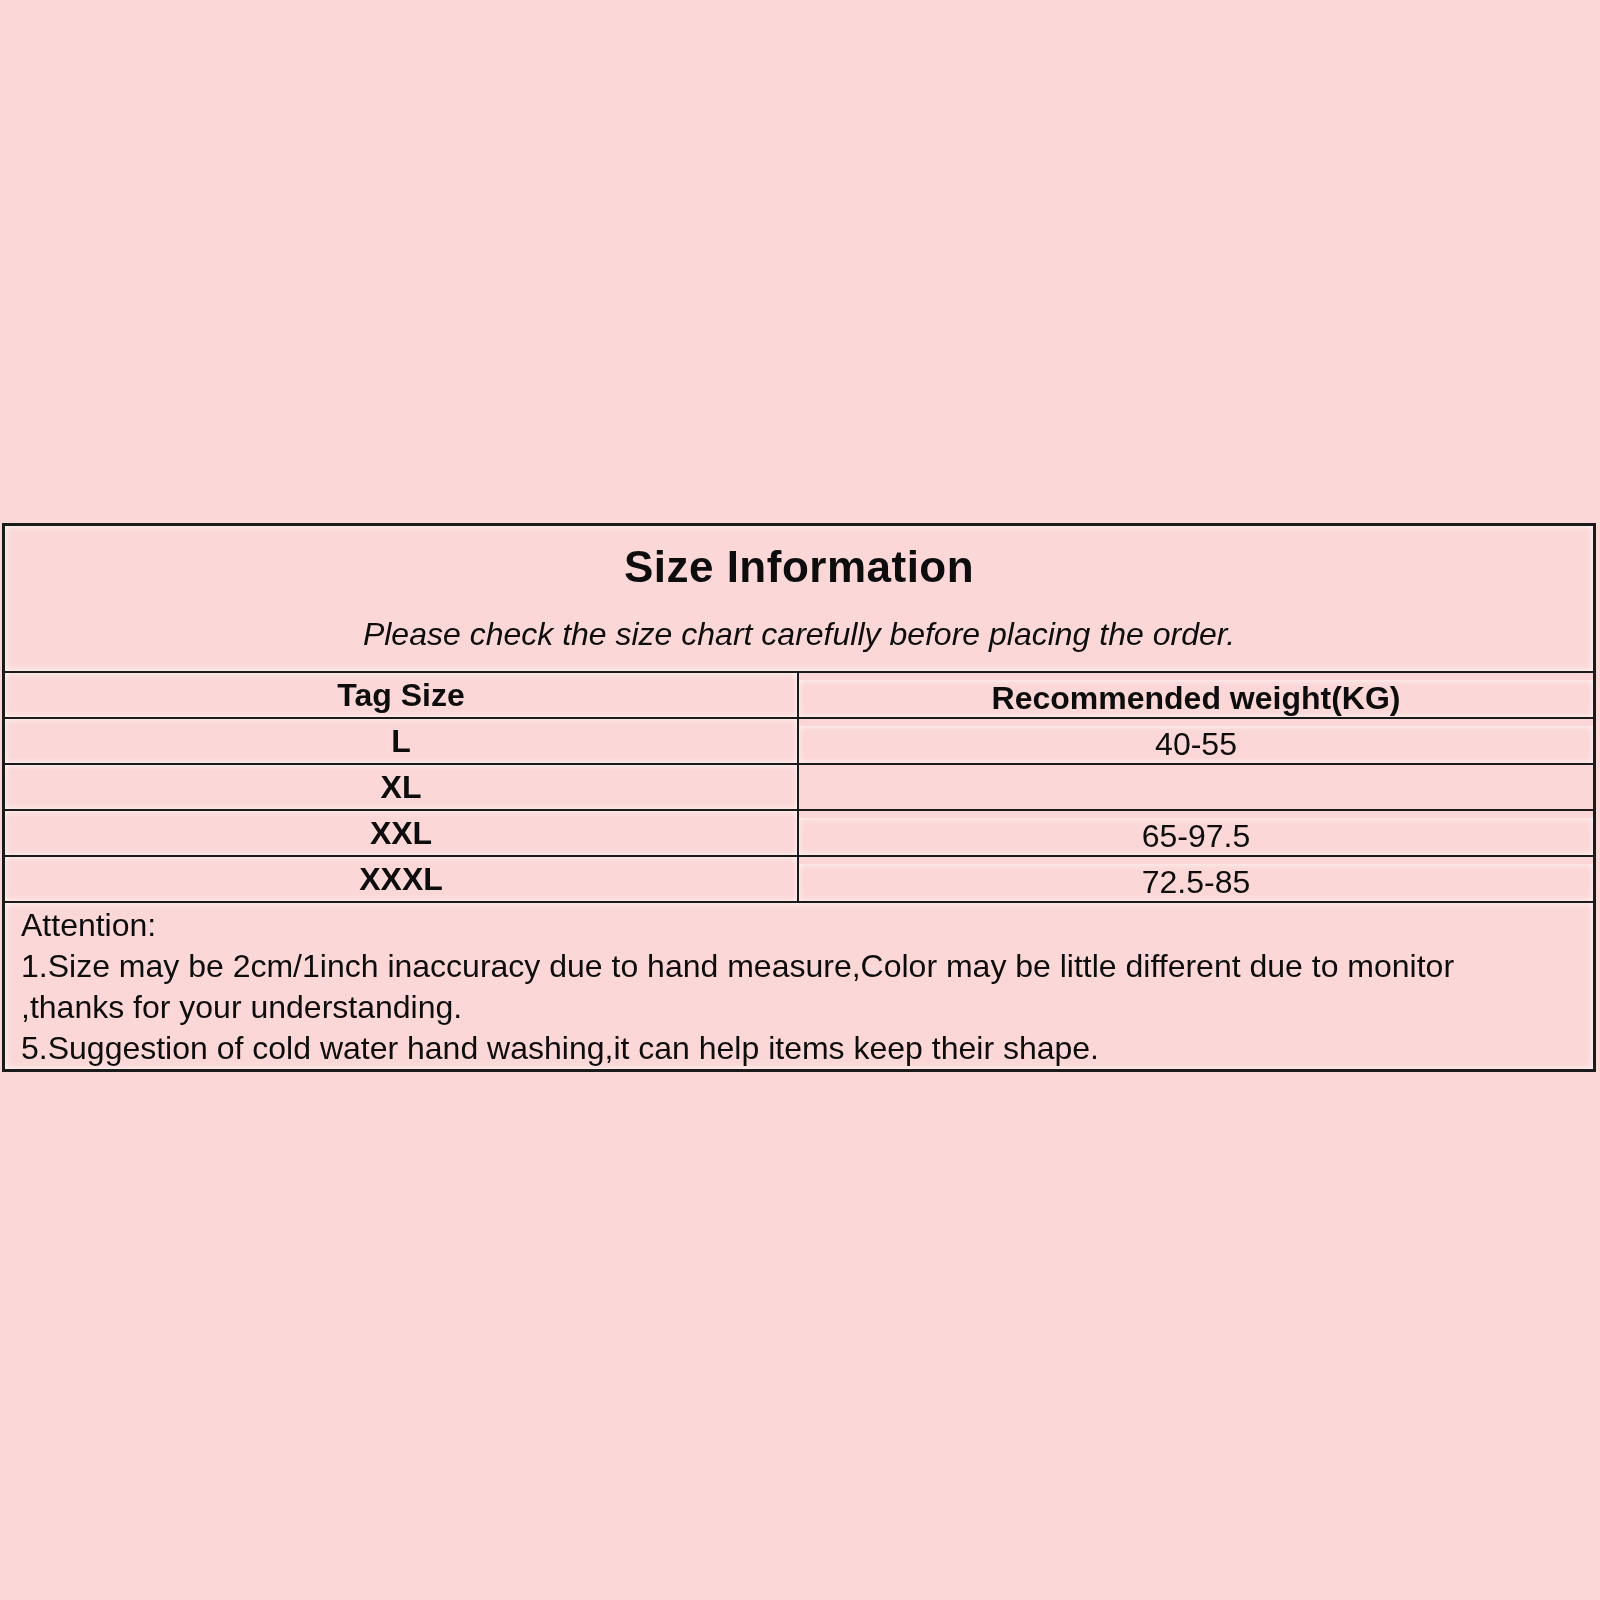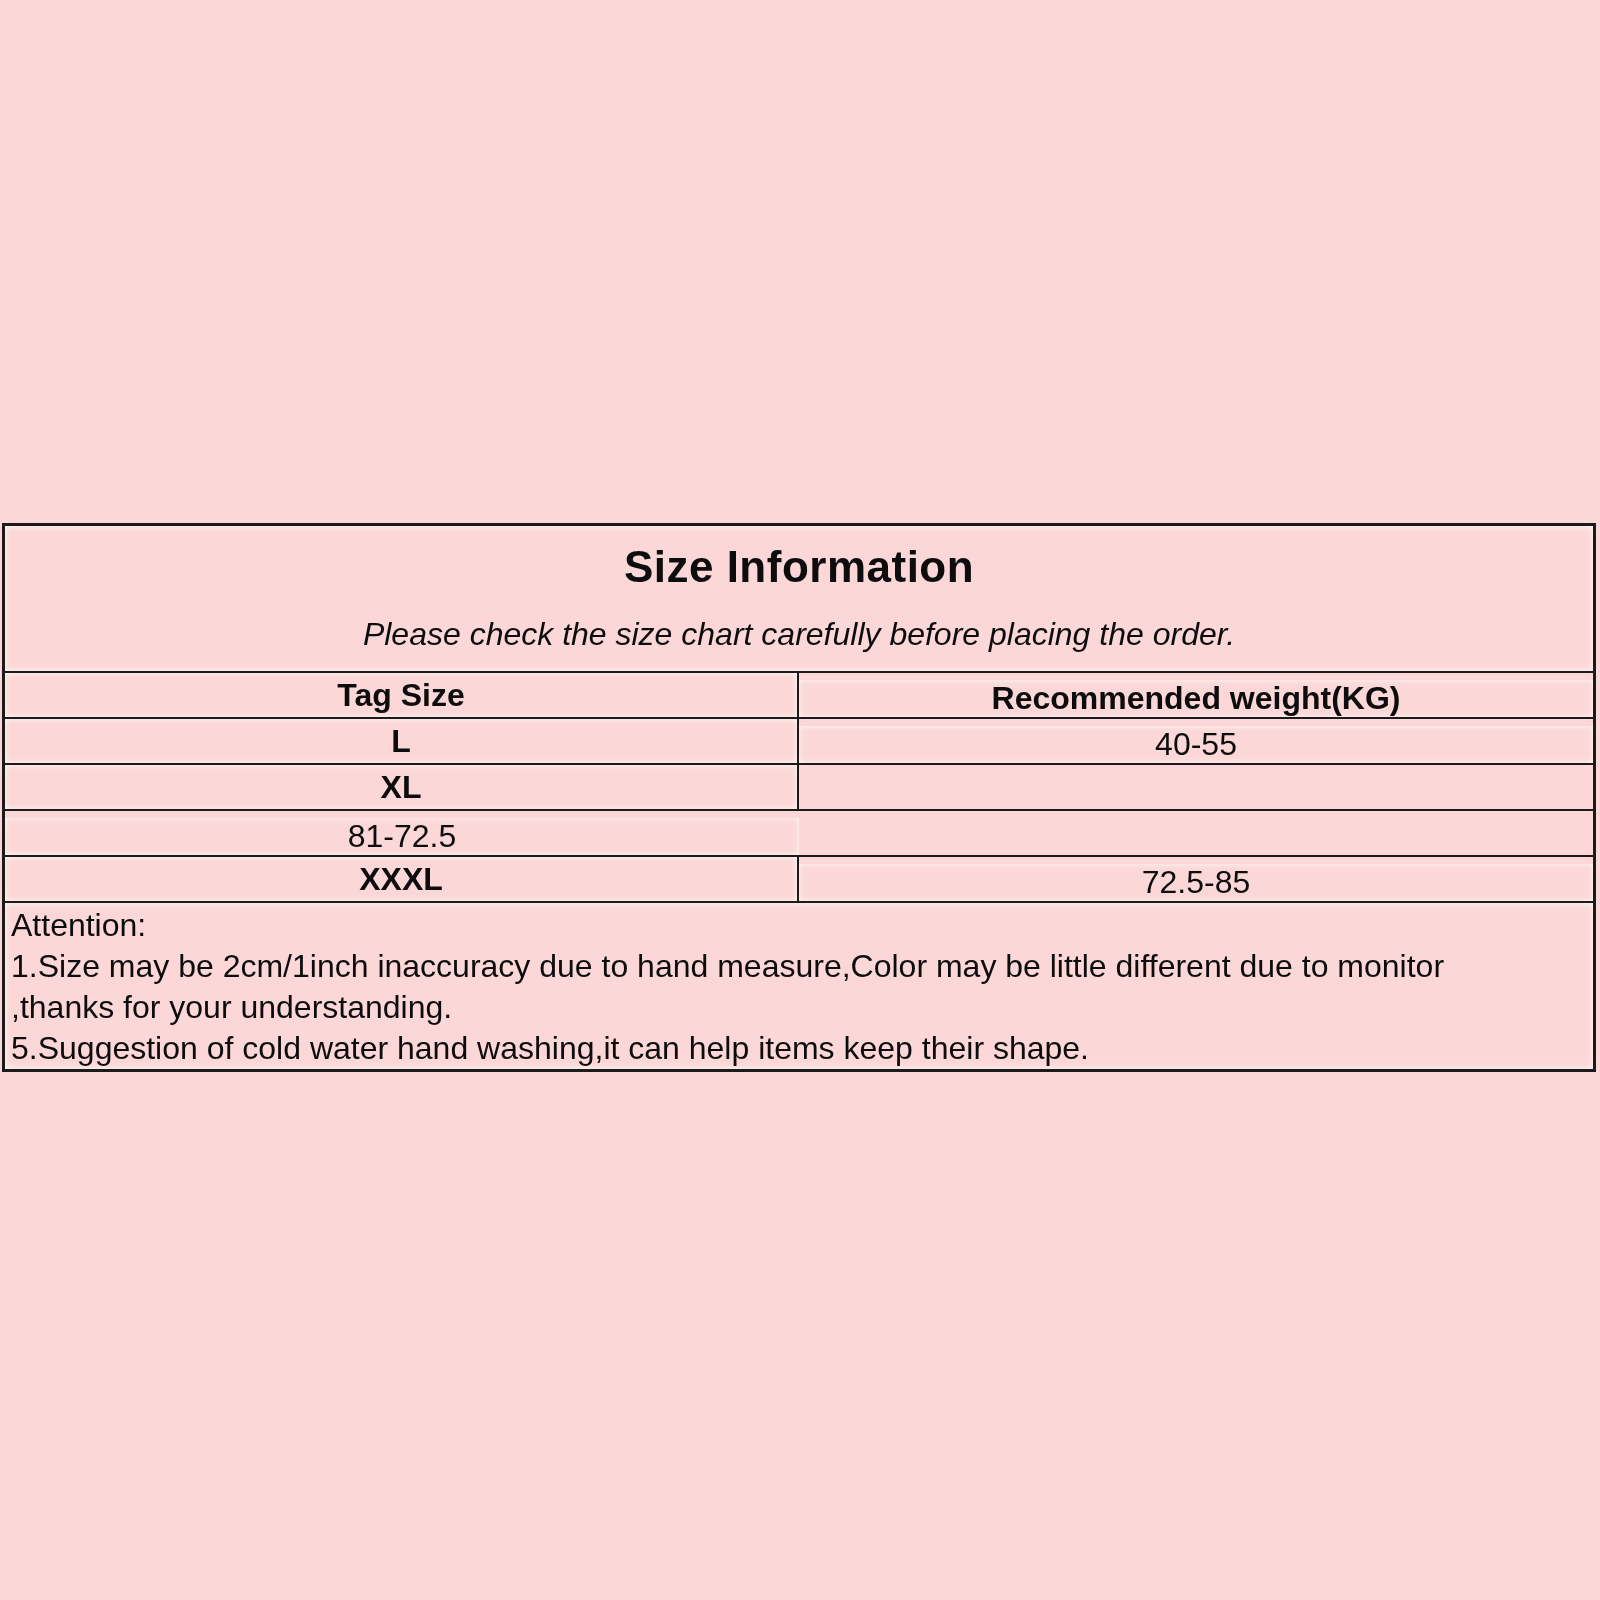--- a/index.html
+++ b/index.html
@@ -60,21 +60,21 @@
     box-shadow: inset 0 0 6px rgba(255,255,255,0.85);
   }
   .col1 { width: 50%; border-right: 2px solid #1b1b1b; }
   .col2 { width: 50%; margin-top: 7px; }
   .th { font-weight: bold; }
   .tag { font-weight: bold; }
   .attention {
     flex: 1;
     box-sizing: border-box;
     border-top: 2px solid #1b1b1b;
-    padding: 2px 0 0 6px;
+    padding: 2px 0 0 16px;
     box-shadow: inset 0 0 7px rgba(255,255,255,0.9);
   }
   .att-line {
     font-size: 32px;
     line-height: 41px;
     white-space: nowrap;
   }
 </style>
 </head>
 <body>
@@ -96,21 +96,22 @@
       <div class="row">
         <div class="cell col1 tag">L</div>
         <div class="cell col2">40-55</div>
       </div>
 
       <div class="row">
         <div class="cell col1 tag">XL</div>
       </div>
 
       <div class="row">
-        <div class="cell col2">81-72.5</div>
+        <div class="cell col1 tag">XXL</div>
+        <div class="cell col2">65-97.5</div>
       </div>
 
       <div class="row">
         <div class="cell col1 tag">XXXL</div>
         <div class="cell col2">72.5-85</div>
       </div>
     </div>
 
     <div class="attention">
       <div class="att-line">Attention:</div>

